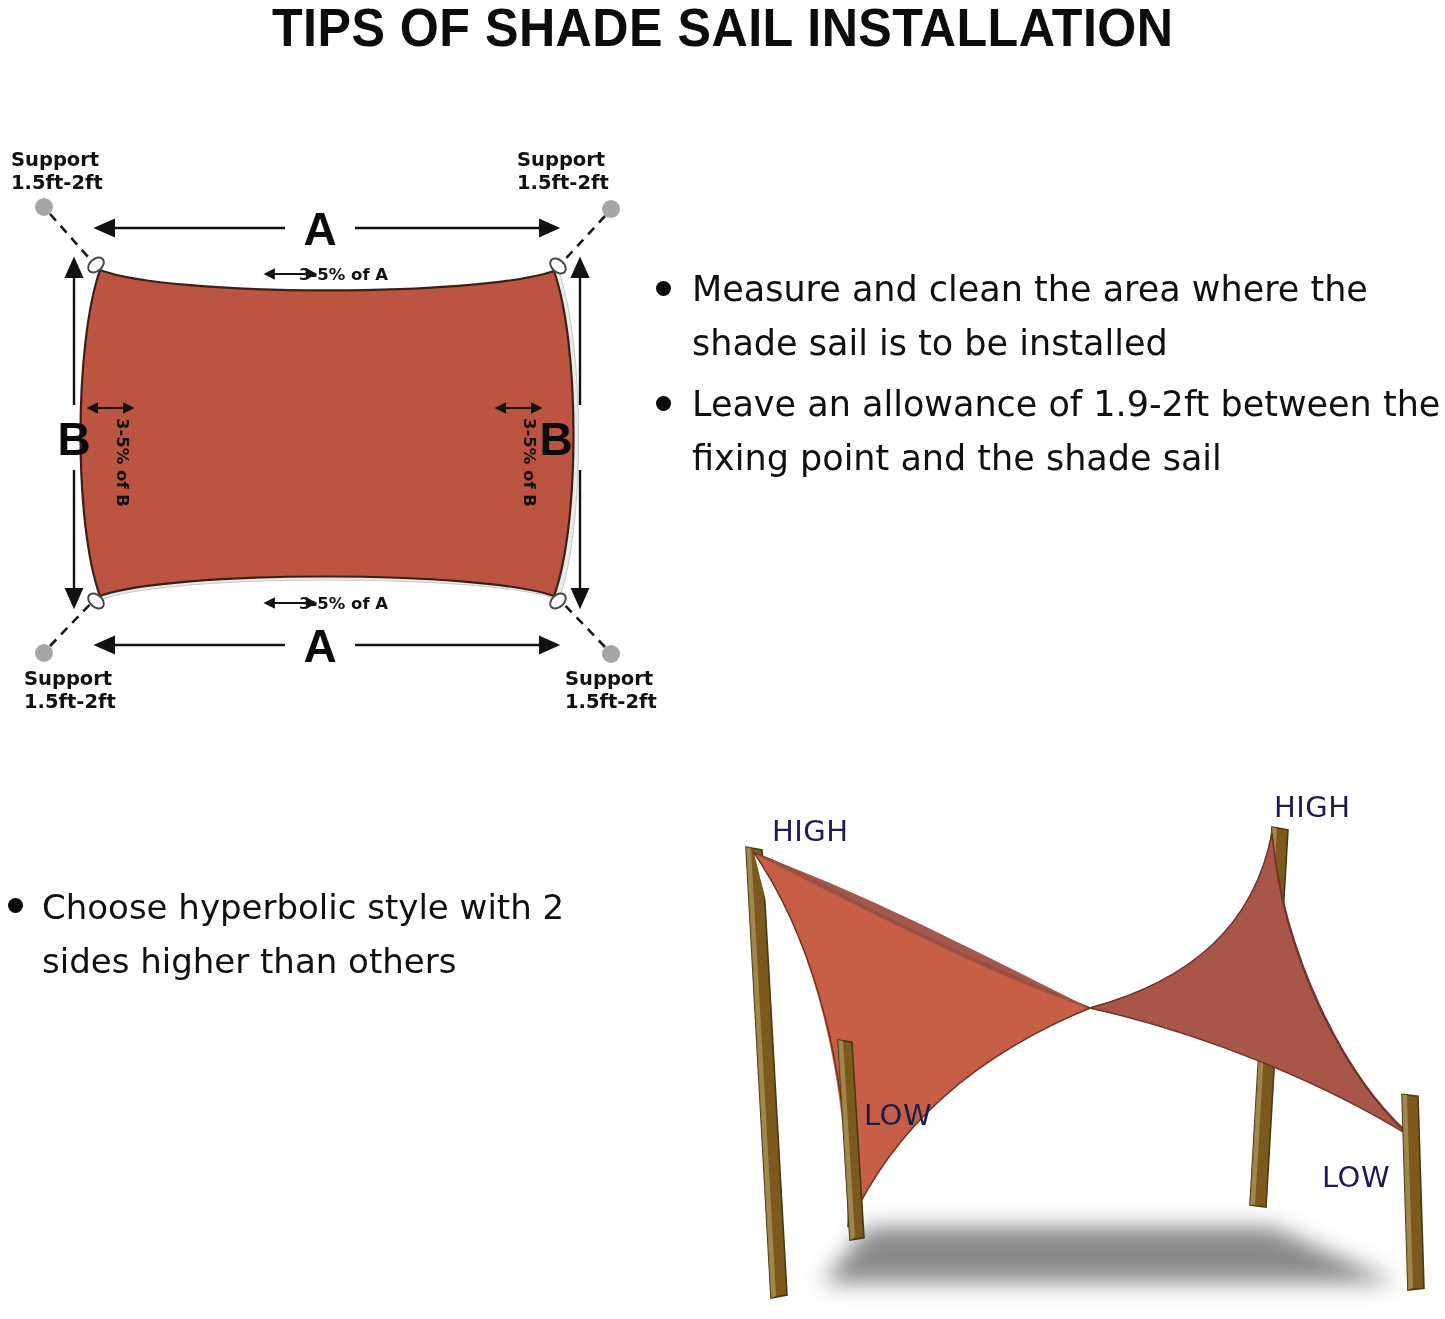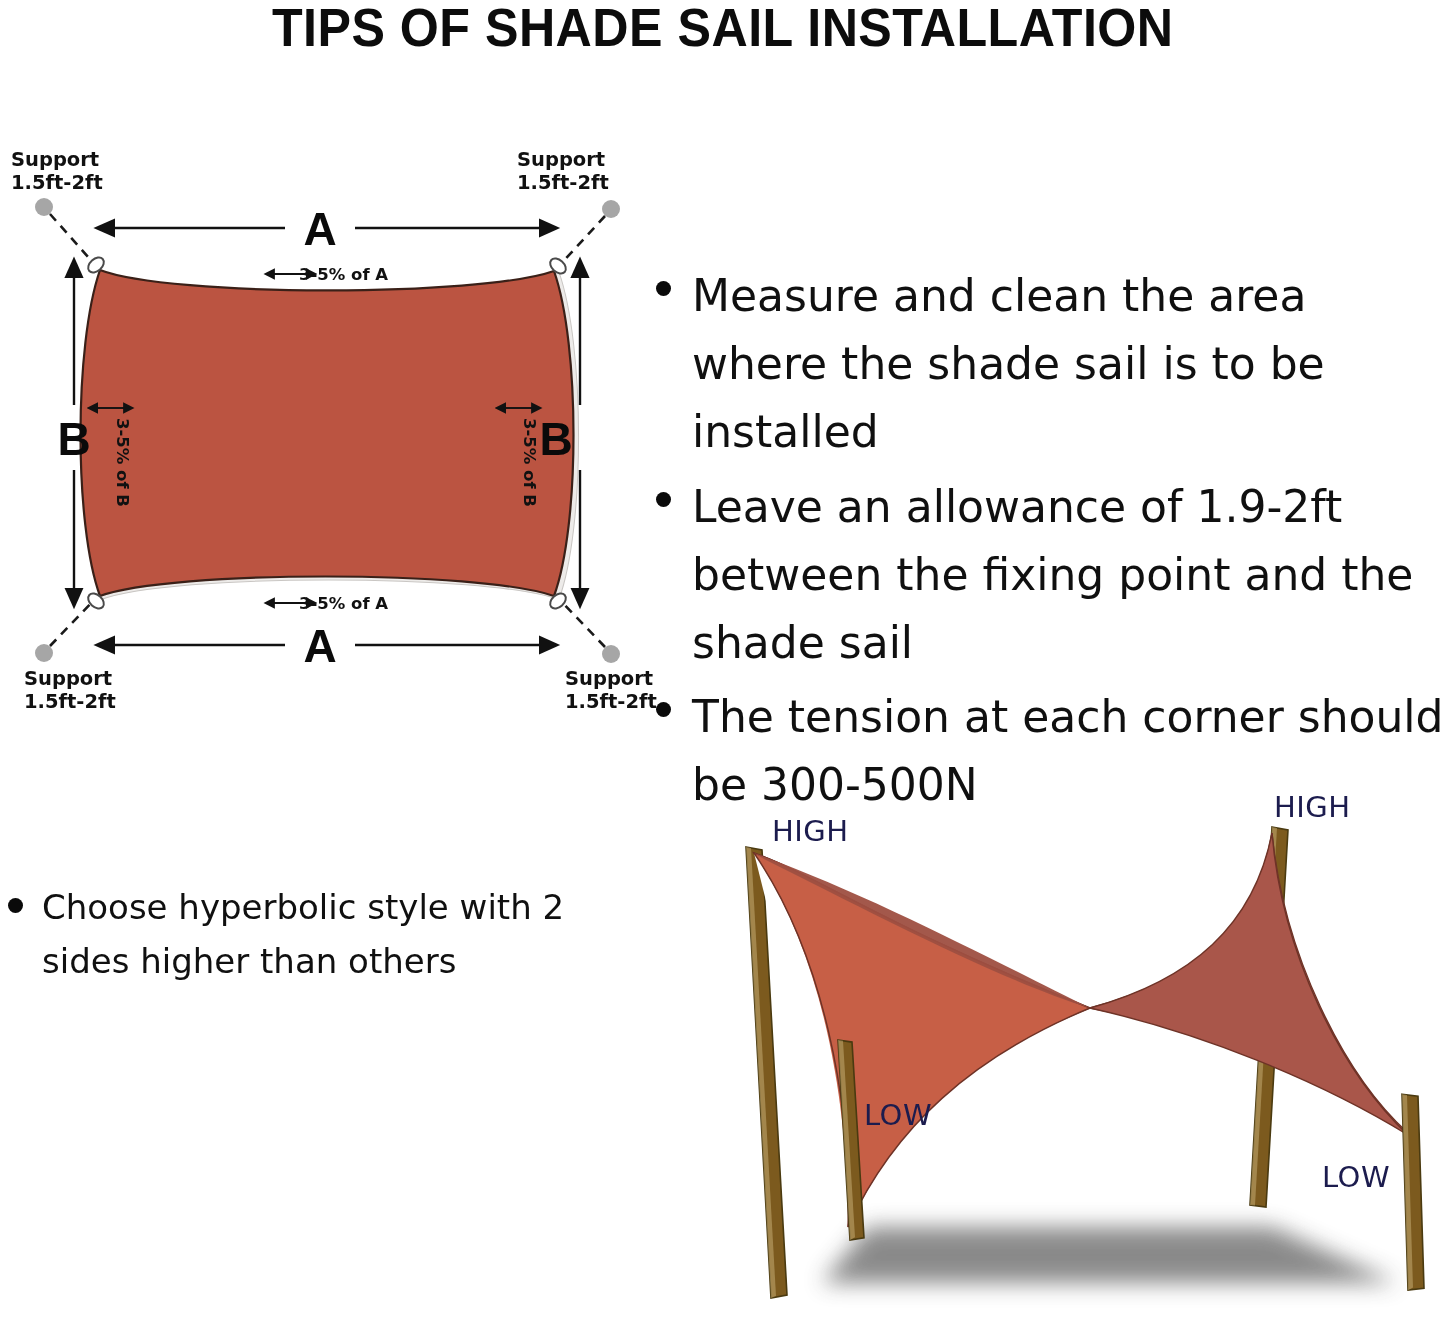--- a/index.html
+++ b/index.html
@@ -67,21 +67,21 @@
   ul.tips {
     list-style: none;
     margin: 0;
     padding: 0;
   }
   ul.tips li {
     position: relative;
     padding-left: 44px;
     margin-bottom: 6px;
     font-family: "DejaVu Sans", sans-serif;
-    font-size: 44px;
+    font-size: 35px;
     line-height: 1.55;
     color: #101010;
   }
   ul.tips li .bullet-dot {
     position: absolute;
     left: 8px;
     top: 19px;
     width: 15px;
     height: 15px;
     border-radius: 50%;
@@ -247,24 +247,20 @@
 <div class="panel" id="tips-list-panel">
   <ul class="tips">
     <li>
       <span class="bullet-dot"></span>
       <span>Measure and clean the area where the shade sail is to be installed</span>
     </li>
     <li>
       <span class="bullet-dot"></span>
       <span>Leave an allowance of 1.9-2ft between the fixing point and the shade sail</span>
     </li>
-    <li>
-      <span class="bullet-dot"></span>
-      <span>The tension at each corner should be 300-500N</span>
-    </li>
   </ul>
 </div>
 
 <div class="panel" id="bottom-list-panel">
   <ul class="tips">
     <li>
       <span class="bullet-dot"></span>
       <span>Choose hyperbolic style with 2 sides higher than others</span>
     </li>
   </ul>

